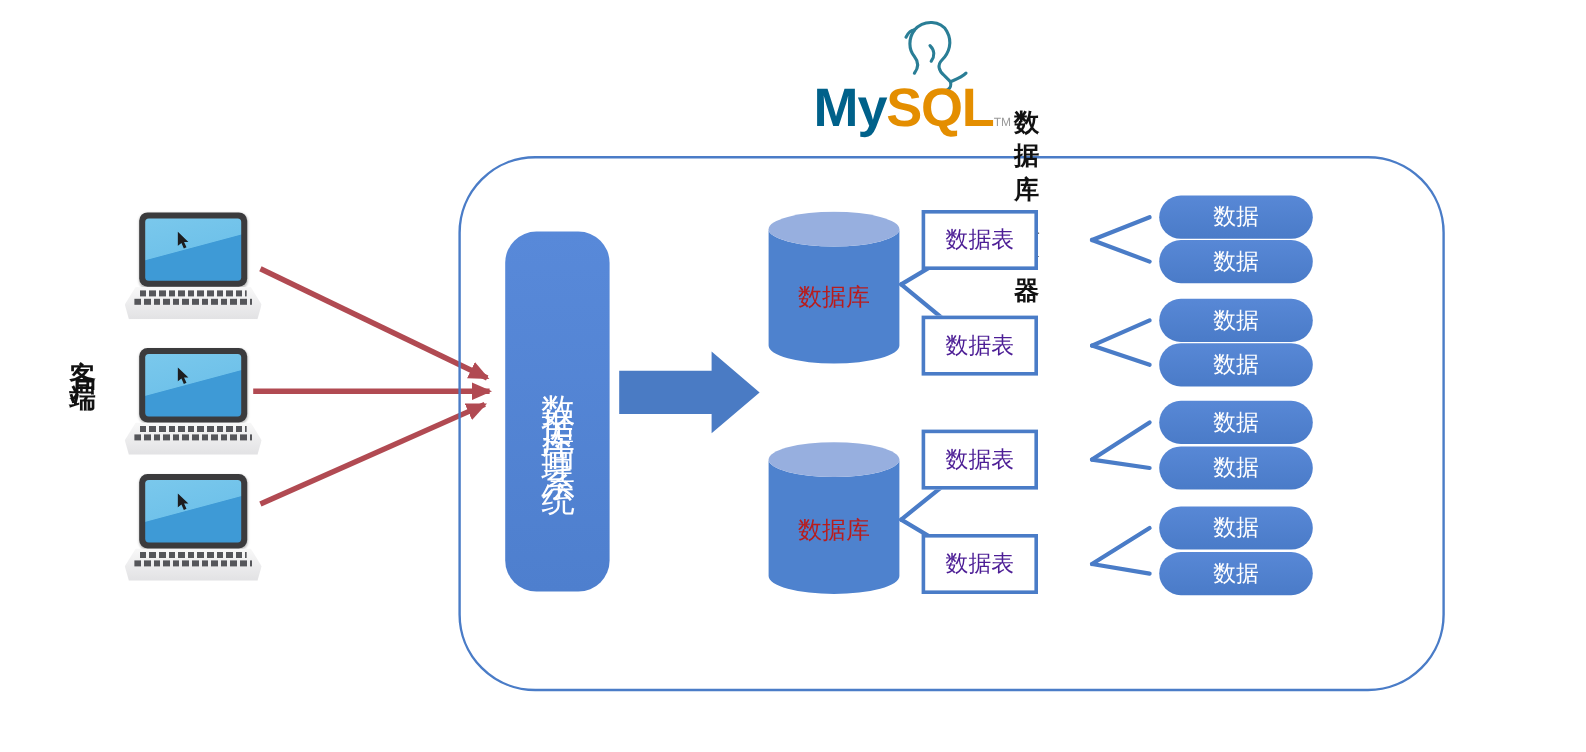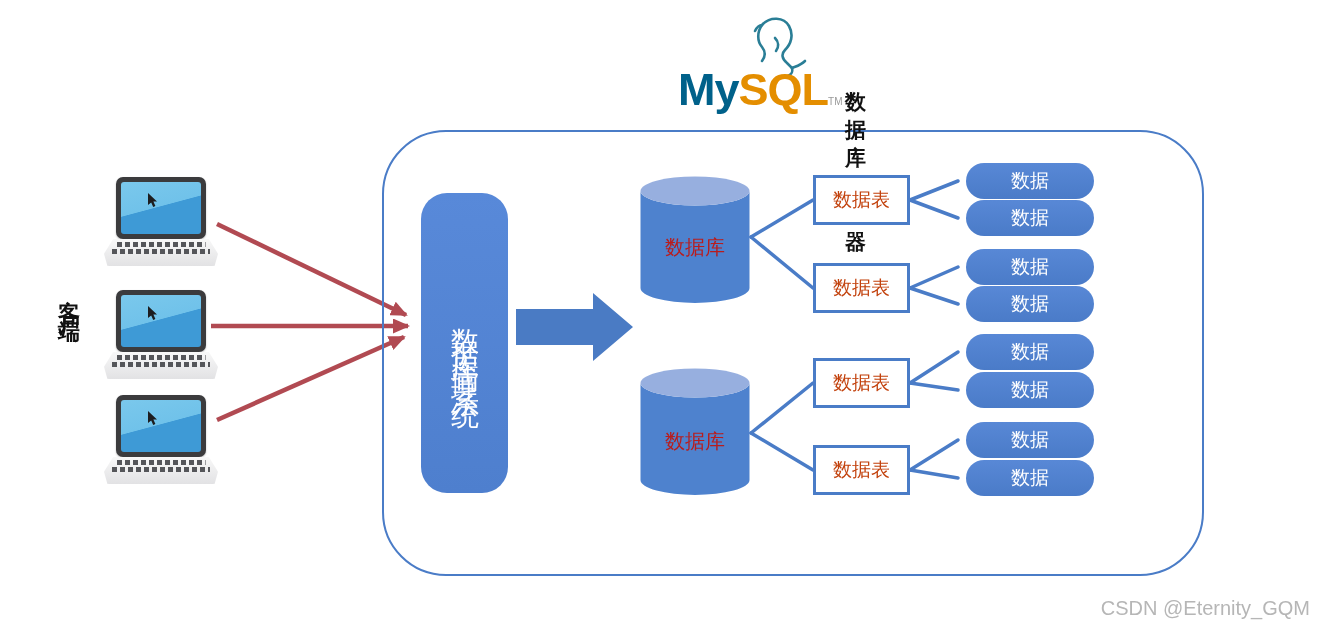--- a/index.html
+++ b/index.html
@@ -72,24 +72,24 @@
   
   .cylinder { position: absolute; z-index: 3; }
   .cylinder-1 { left: 640px; top: 176px; }
   .cylinder-2 { left: 640px; top: 368px; }
   .cyl-label { position: absolute; width: 110px; text-align: center; color: #b91c1c; font-size: 20px; z-index: 4; }
   .cyl-label-1 { left: 640px; top: 234px; }
   .cyl-label-2 { left: 640px; top: 428px; }
 
   
   .table-box {
-    position: absolute; left: 813px; width: 97px; height: 50px; z-index: 3;
+    position: absolute; left: 768px; width: 97px; height: 50px; z-index: 3;
     background: #ffffff; border: 3px solid #4A7CC7;
     display: flex; align-items: center; justify-content: center;
-    font-size: 19px; color: #c2410c;
+    font-size: 19px; color: #4c1d95;
   }
   .table-1 { top: 175px; } .table-2 { top: 263px; }
   .table-3 { top: 358px; } .table-4 { top: 445px; }
 
   
   .data-pill {
     position: absolute; left: 966px; width: 128px; height: 36px; z-index: 3;
     background: linear-gradient(180deg, #5888D6, #4A7BC8); border-radius: 18px;
     display: flex; align-items: center; justify-content: center;
     color: #fff; font-size: 19px;
@@ -224,15 +224,14 @@
 
   <div class="data-pill pill-1">数据</div>
   <div class="data-pill pill-2">数据</div>
   <div class="data-pill pill-3">数据</div>
   <div class="data-pill pill-4">数据</div>
   <div class="data-pill pill-5">数据</div>
   <div class="data-pill pill-6">数据</div>
   <div class="data-pill pill-7">数据</div>
   <div class="data-pill pill-8">数据</div>
 
-  <div class="watermark">CSDN @Eternity_GQM</div>
 
 </div>
 
 </body></html>

